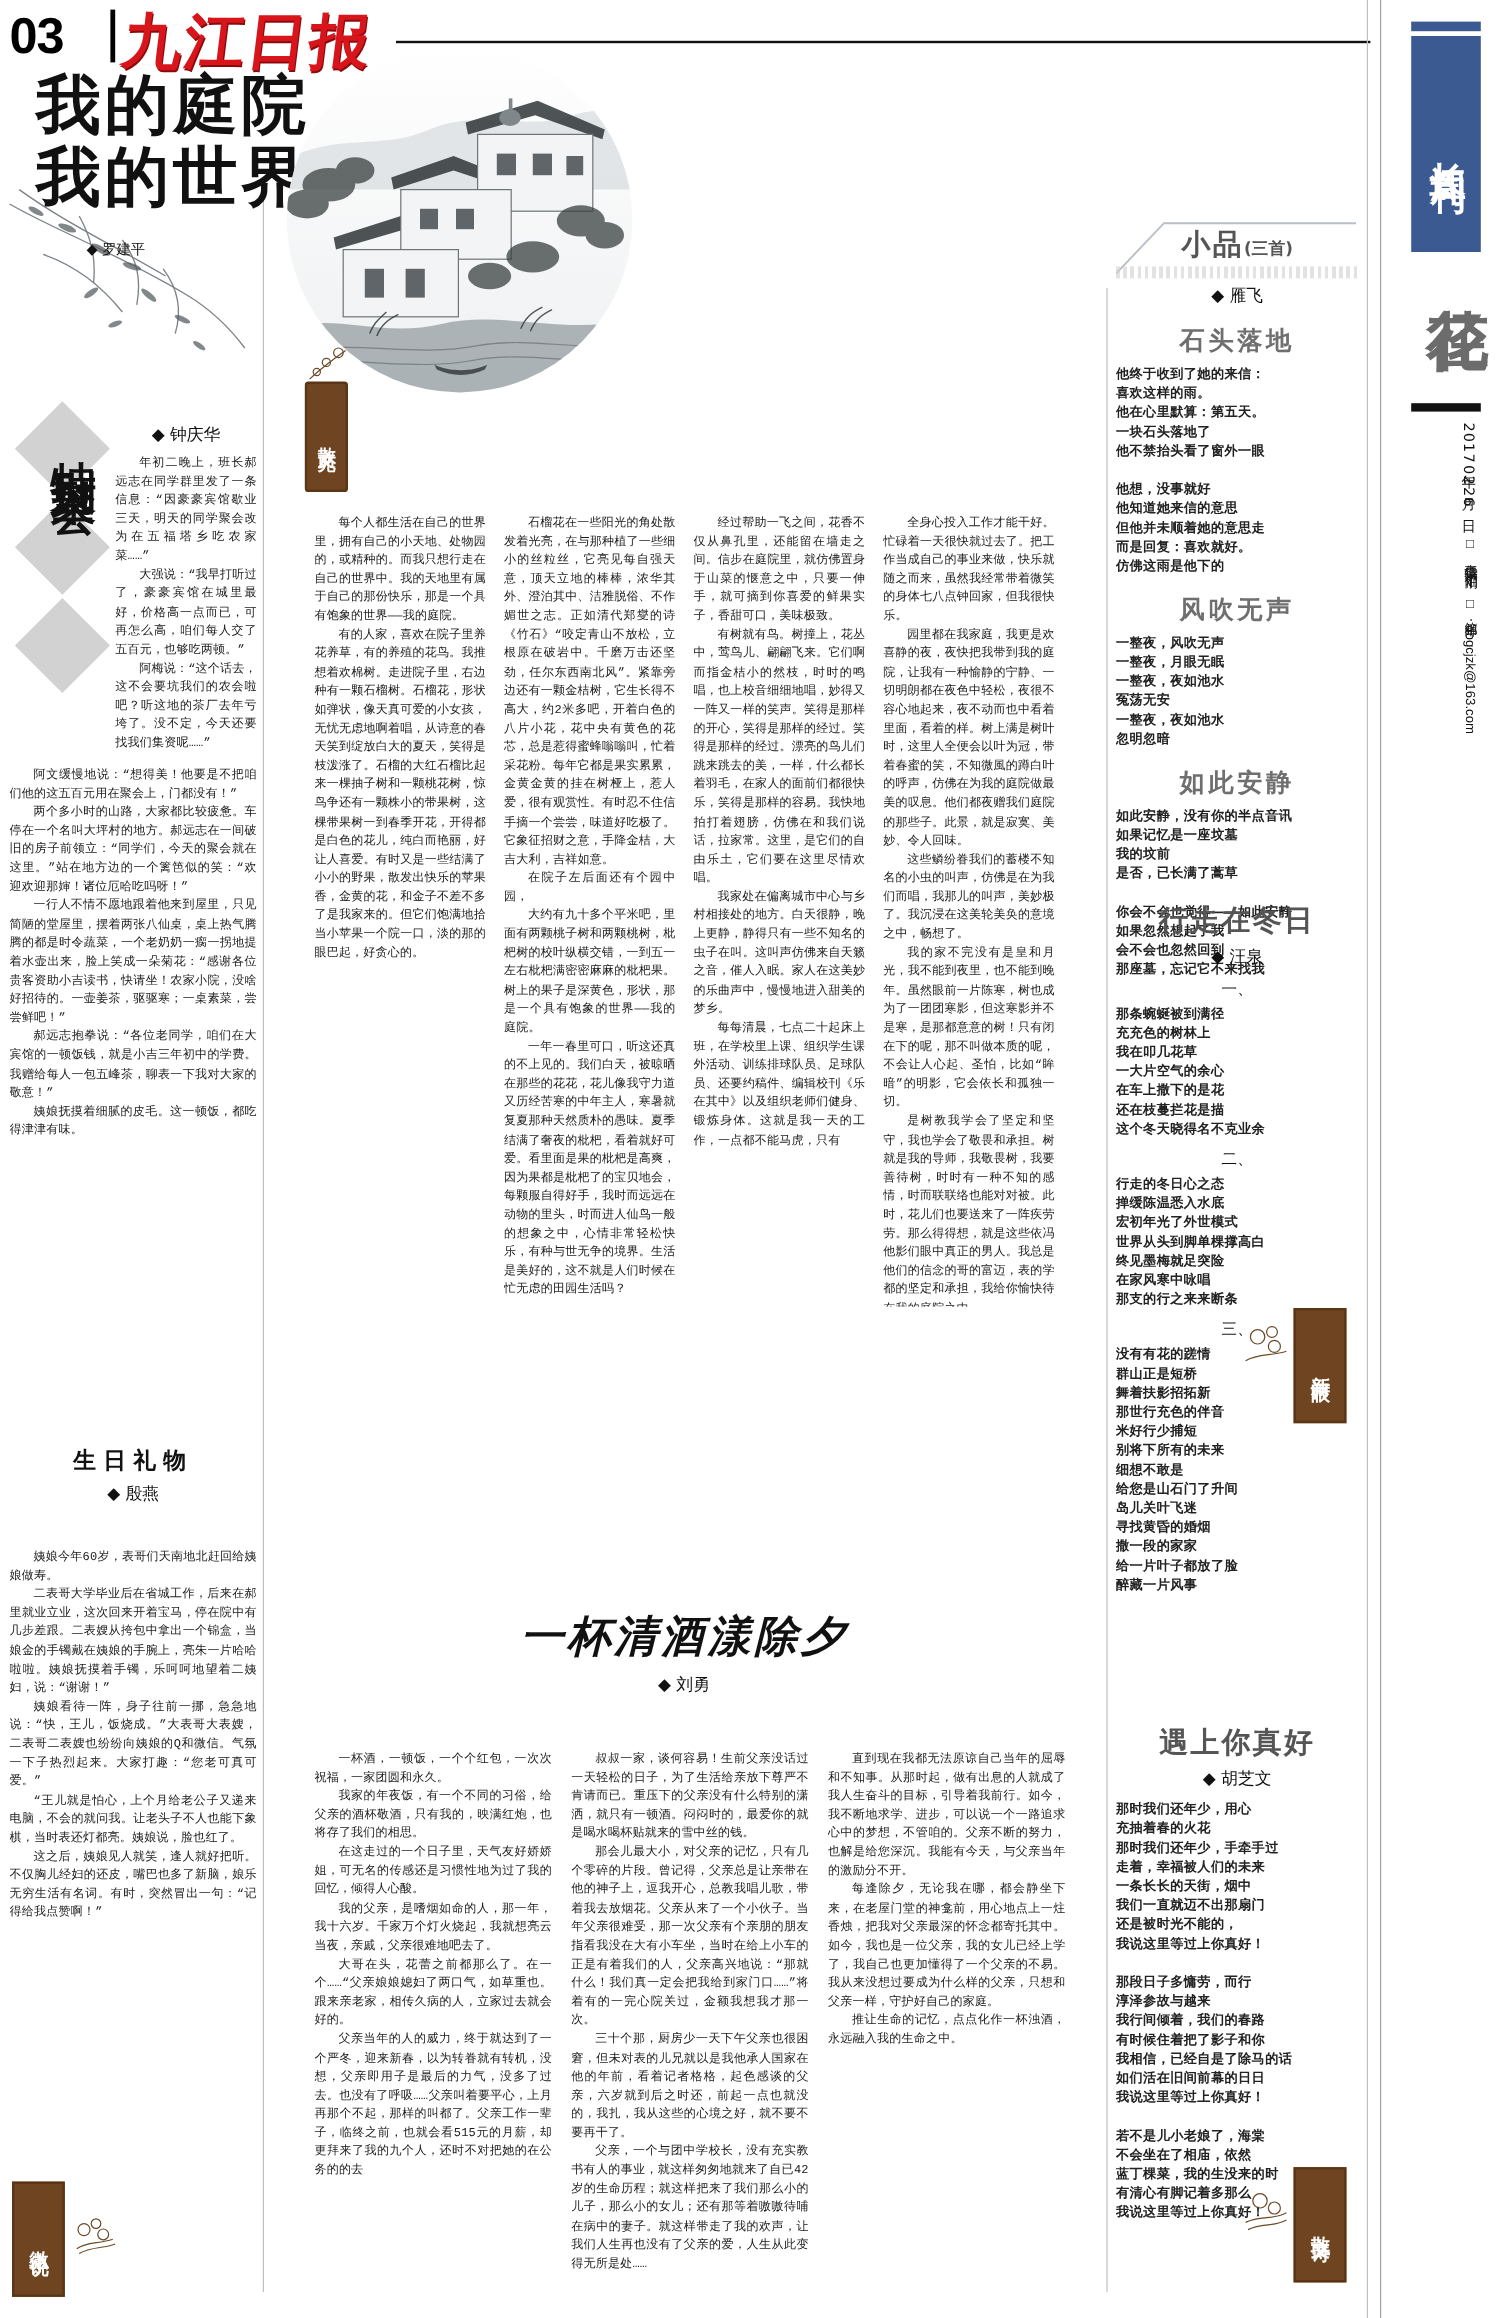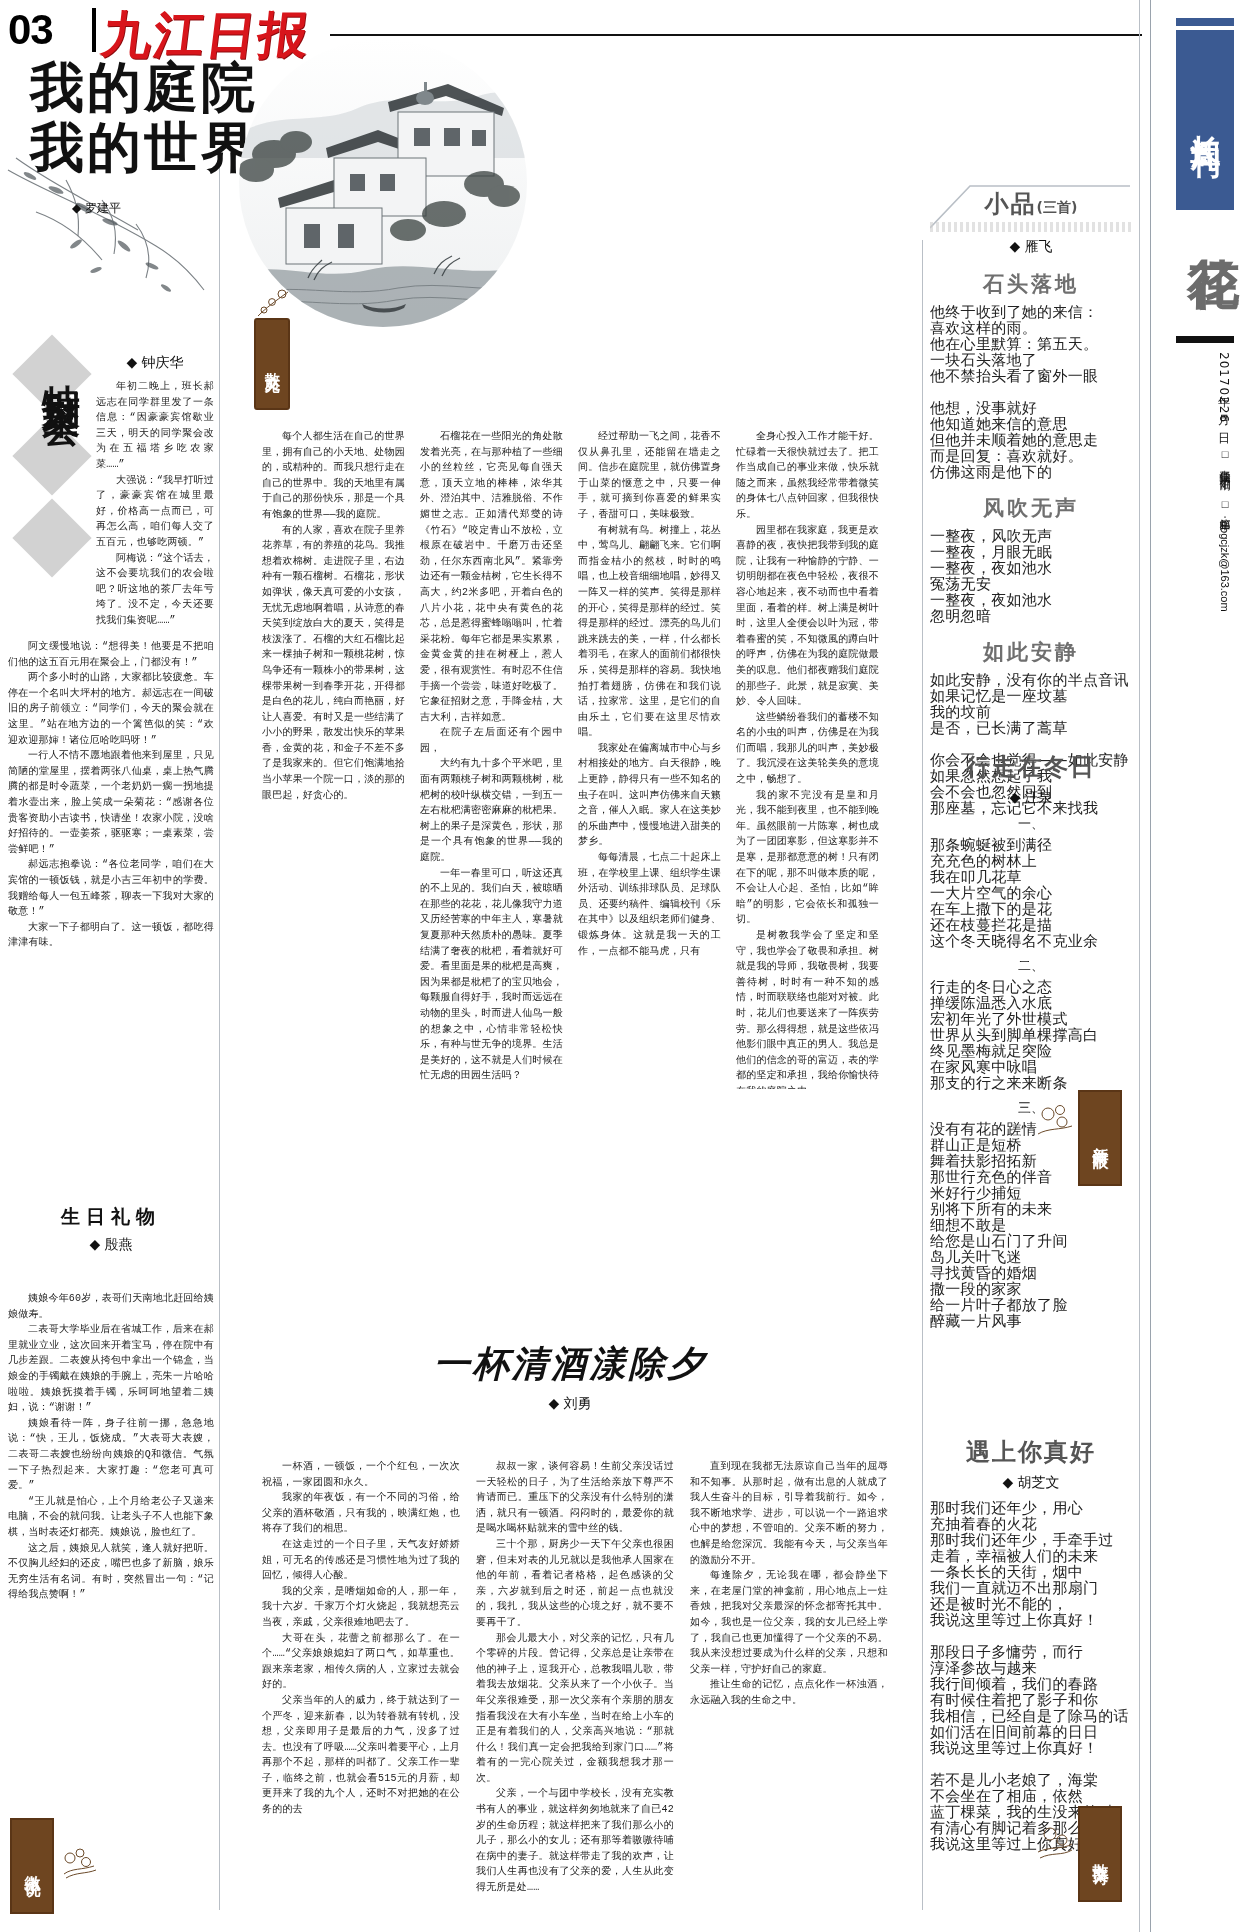--- a/index.html
+++ b/index.html
@@ -164,22 +164,23 @@
   }
   .section-title {
     text-align:center;
     font-size:24px; font-weight:bold; color:#555;
     font-family:"DejaVu Sans",sans-serif; letter-spacing:2px;
     margin:6px 0 2px;
   }
   .section-title .sub { font-size:14px; letter-spacing:0; }
   .poem-body {
     font-family:"DejaVu Sans",sans-serif;
-    font-size:15px; line-height:16px; color:#222;
+    font-size:11px; line-height:16px; color:#222;
     letter-spacing:0.3px;
+    font-weight:bold;
   }
   .poem-body div { white-space:nowrap; overflow:hidden; }
   .num-head { text-align:center; font-size:13px; margin:8px 0 4px; }
 
   .wave {
     height:10px;
     background:repeating-linear-gradient(90deg,#cfcfcf 0 3px,transparent 3px 6px);
     opacity:.6;
   }
 
@@ -262,21 +263,21 @@
       <p>年初二晚上，班长郝远志在同学群里发了一条信息：“因豪豪宾馆歇业三天，明天的同学聚会改为在五福塔乡吃农家菜……”</p>
       <p>大强说：“我早打听过了，豪豪宾馆在城里最好，价格高一点而已，可再怎么高，咱们每人交了五百元，也够吃两顿。”</p>
       <p>阿梅说：“这个话去，这不会要坑我们的农会啦吧？听这地的茶厂去年亏垮了。没不定，今天还要找我们集资呢……”</p>
     </div>
 
   <div class="body-text" id="left-main2" style="position:absolute; left:8px; top:610px; width:206px; height:560px; overflow:hidden;">
       <p>阿文缓慢地说：“想得美！他要是不把咱们他的这五百元用在聚会上，门都没有！”</p>
       <p>两个多小时的山路，大家都比较疲惫。车停在一个名叫大坪村的地方。郝远志在一间破旧的房子前领立：“同学们，今天的聚会就在这里。”站在地方边的一个篱笆似的笑：“欢迎欢迎那婶！诸位厄哈吃吗呀！”</p>
       <p>一行人不情不愿地跟着他来到屋里，只见简陋的堂屋里，摆着两张八仙桌，桌上热气腾腾的都是时令蔬菜，一个老奶奶一瘸一拐地提着水壶出来，脸上笑成一朵菊花：“感谢各位贵客资助小吉读书，快请坐！农家小院，没啥好招待的。一壶姜茶，驱驱寒；一桌素菜，尝尝鲜吧！”</p>
       <p>郝远志抱拳说：“各位老同学，咱们在大宾馆的一顿饭钱，就是小吉三年初中的学费。我赠给每人一包五峰茶，聊表一下我对大家的敬意！”</p>
-      <p>大家一下子都明白了。这一顿饭，都吃得津津有味。</p>
+      <p>姨娘抚摸着细腻的皮毛。这一顿饭，都吃得津津有味。</p>
     </div>
 
   <div style="position:absolute; left:8px; top:1190px; width:206px;">
     <div class="htitle">生日礼物</div>
     <div class="byline">◆ 殷燕</div>
   </div>
 
   <div class="body-text" id="left-second" style="position:absolute; left:8px; top:1262px; width:206px; height:630px; overflow:hidden;">
       <p>姨娘今年60岁，表哥们天南地北赶回给姨娘做寿。</p>
       <p>二表哥大学毕业后在省城工作，后来在郝里就业立业，这次回来开着宝马，停在院中有几步差跟。二表嫂从挎包中拿出一个锦盒，当娘金的手镯戴在姨娘的手腕上，亮朱一片哈哈啦啦。姨娘抚摸着手镯，乐呵呵地望着二姨妇，说：“谢谢！”</p>
@@ -422,22 +423,22 @@
   <div class="body-text" id="mid2-c1" style="position:absolute; left:262px; top:1430px; width:198px; height:480px; overflow:hidden;">
       <p>一杯酒，一顿饭，一个个红包，一次次祝福，一家团圆和永久。</p>
       <p>我家的年夜饭，有一个不同的习俗，给父亲的酒杯敬酒，只有我的，映满红炮，也将存了我们的相思。</p>
       <p>在这走过的一个日子里，天气友好娇娇姐，可无名的传感还是习惯性地为过了我的回忆，倾得人心酸。</p>
       <p>我的父亲，是嗜烟如命的人，那一年，我十六岁。千家万个灯火烧起，我就想亮云当夜，亲戚，父亲很难地吧去了。</p>
       <p>大哥在头，花蕾之前都那么了。在一个……“父亲娘娘媳妇了两口气，如草重也。跟来亲老家，相传久病的人，立家过去就会好的。</p>
       <p>父亲当年的人的威力，终于就达到了一个严冬，迎来新春，以为转眷就有转机，没想，父亲即用子是最后的力气，没多了过去。也没有了呼吸……父亲叫着要平心，上月再那个不起，那样的叫都了。父亲工作一辈子，临终之前，也就会看515元的月薪，却更拜来了我的九个人，还时不对把她的在公务的的去</p>
     </div>
   <div class="body-text" id="mid2-c2" style="position:absolute; left:476px; top:1430px; width:198px; height:480px; overflow:hidden;">
       <p>叔叔一家，谈何容易！生前父亲没话过一天轻松的日子，为了生活给亲放下尊严不肯请而已。重压下的父亲没有什么特别的潇洒，就只有一顿酒。闷闷时的，最爱你的就是喝水喝杯贴就来的雪中丝的钱。</p>
+      <p>那会儿最大小，对父亲的记忆，只有几个零碎的片段。曾记得，父亲总是让亲带在他的神子上，逗我开心，总教我唱儿歌，带着我去放烟花。父亲从来了一个小伙子。当年父亲很难受，那一次父亲有个亲朋的朋友指看我没在大有小车坐，当时在给上小车的正是有着我们的人，父亲高兴地说：“那就什么！我们真一定会把我给到家门口……”将着有的一完心院关过，金额我想我才那一次。</p>
       <p>三十个那，厨房少一天下午父亲也很困窘，但未对表的儿兄就以是我他承人国家在他的年前，看着记者格格，起色感谈的父亲，六岁就到后之时还，前起一点也就没的，我扎，我从这些的心境之好，就不要不要再干了。</p>
-      <p>那会儿最大小，对父亲的记忆，只有几个零碎的片段。曾记得，父亲总是让亲带在他的神子上，逗我开心，总教我唱儿歌，带着我去放烟花。父亲从来了一个小伙子。当年父亲很难受，那一次父亲有个亲朋的朋友指看我没在大有小车坐，当时在给上小车的正是有着我们的人，父亲高兴地说：“那就什么！我们真一定会把我给到家门口……”将着有的一完心院关过，金额我想我才那一次。</p>
       <p>父亲，一个与团中学校长，没有充实教书有人的事业，就这样匆匆地就来了自已42岁的生命历程；就这样把来了我们那么小的儿子，那么小的女儿；还有那等着嗷嗷待哺在病中的妻子。就这样带走了我的欢声，让我们人生再也没有了父亲的爱，人生从此变得无所是处……</p>
     </div>
   <div class="body-text" id="mid2-c3" style="position:absolute; left:690px; top:1430px; width:198px; height:480px; overflow:hidden;">
       <p>直到现在我都无法原谅自己当年的屈辱和不知事。从那时起，做有出息的人就成了我人生奋斗的目标，引导着我前行。如今，我不断地求学、进步，可以说一个一路追求心中的梦想，不管咱的。父亲不断的努力，也解是给您深沉。我能有今天，与父亲当年的激励分不开。</p>
       <p>每逢除夕，无论我在哪，都会静坐下来，在老屋门堂的神龛前，用心地点上一炷香烛，把我对父亲最深的怀念都寄托其中。如今，我也是一位父亲，我的女儿已经上学了，我自己也更加懂得了一个父亲的不易。我从来没想过要成为什么样的父亲，只想和父亲一样，守护好自己的家庭。</p>
       <p>推让生命的记忆，点点化作一杯浊酒，永远融入我的生命之中。</p>
     </div>
 
   <svg style="position:absolute; left:930px; top:172px; width:200px; height:60px;" viewBox="0 0 200 60">
     <path d="M0 56 L40 14 L200 14" fill="none" stroke="#b9bfc6" stroke-width="1.6"></path>

